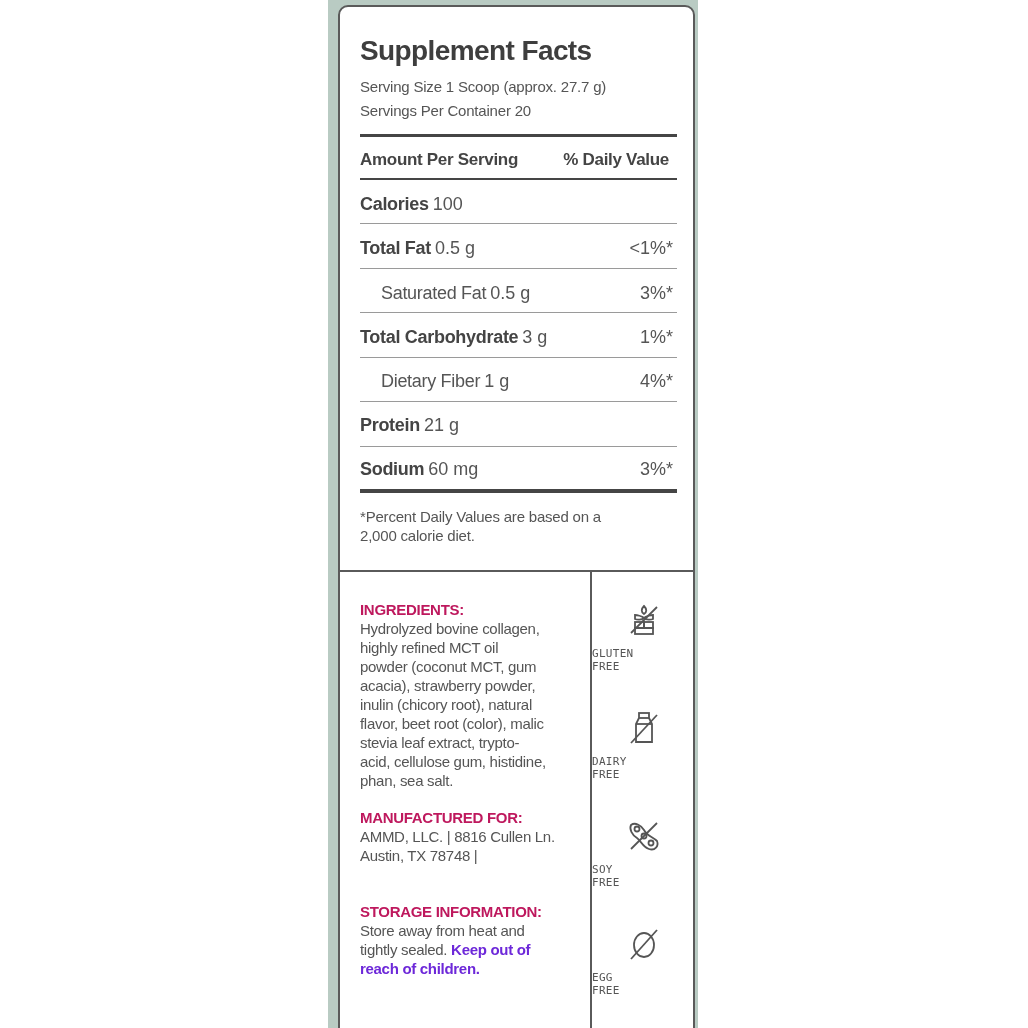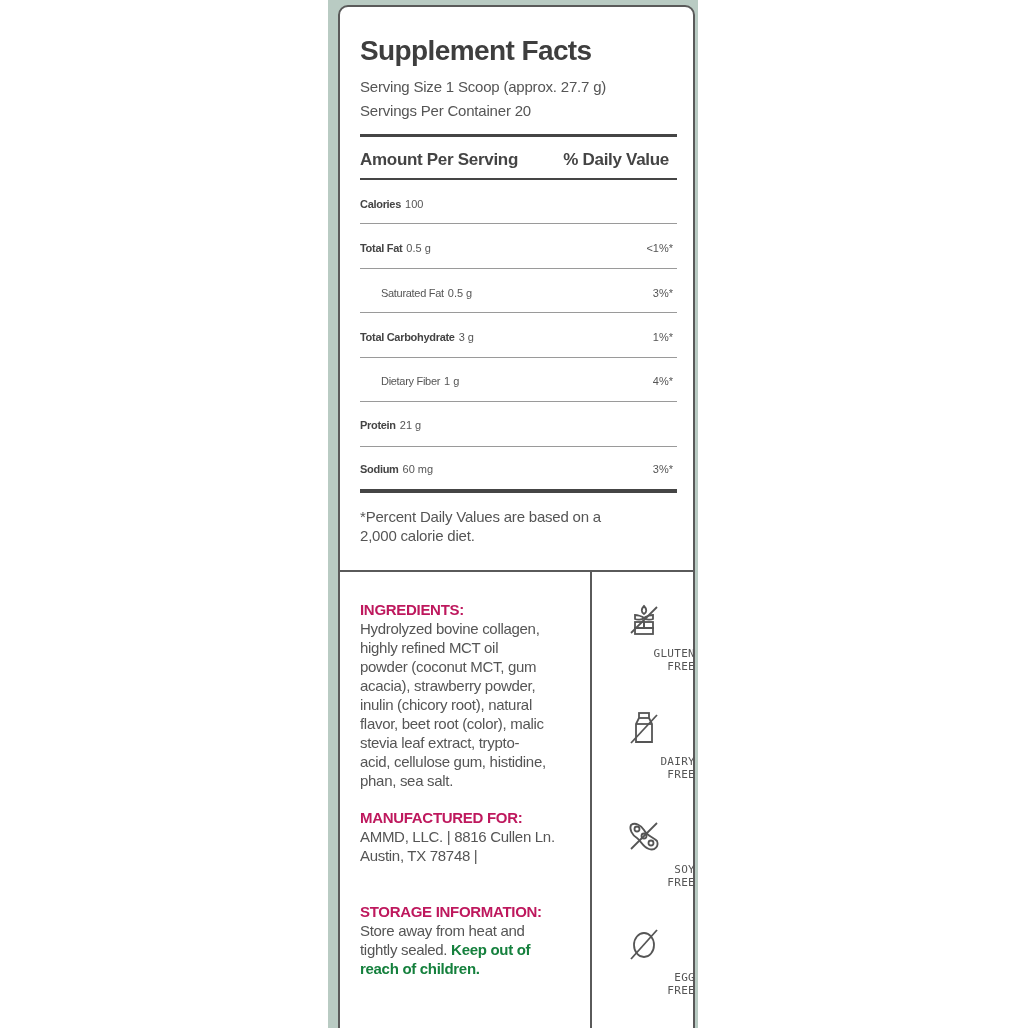--- a/index.html
+++ b/index.html
@@ -18,32 +18,32 @@
   .title {
     position:absolute; left:0; top:28px; font-size:28px; font-weight:bold; color:#3e3e3e;
     letter-spacing:-0.6px; white-space:nowrap;
   }
   .serving { position:absolute; left:0; top:71px; font-size:15px; color:#555; white-space:nowrap; letter-spacing:-0.2px; }
   .servings { position:absolute; left:0; top:95px; font-size:15px; color:#555; white-space:nowrap; letter-spacing:-0.2px; }
   .rule-thick { position:absolute; left:0; width:317px; height:3px; background:#454545; }
   .rule-thin { position:absolute; left:0; width:317px; height:1px; background:#9a9a9a; }
   .hdr { position:absolute; left:0; top:143px; width:317px; font-size:17px; font-weight:bold; color:#444; letter-spacing:-0.3px; }
   .hdr .r { position:absolute; right:8px; top:0; }
-  .row { position:absolute; left:0; width:317px; height:44px; font-size:11px; line-height:20px; }
+  .row { position:absolute; left:0; width:317px; height:44px; font-size:18px; line-height:20px; }
   .row .name { font-weight:bold; color:#444; letter-spacing:-0.3px; }
   .row .name.sub { font-weight:normal; color:#555; padding-left:21px; }
   .row .amt { color:#555; margin-left:4px; }
   .row .dv { position:absolute; right:4px; top:0; color:#555; }
   .footnote { position:absolute; left:0; top:500px; width:300px; font-size:15px; line-height:19px; color:#555; letter-spacing:-0.2px; }
   .divider-h { position:absolute; left:0; top:563px; width:353px; height:2px; background:#5a5a5a; }
   .divider-v { position:absolute; left:250px; top:563px; width:2px; height:480px; background:#5a5a5a; }
   .info { position:absolute; left:20px; width:225px; font-size:15px; line-height:19px; color:#555; letter-spacing:-0.3px; }
   .info .h { font-weight:bold; color:#be185d; display:block; }
-  .info b { color:#15803d; }
-  .badge { position:absolute; left:252px; width:103px; text-align:right; }
+  .info b { color:#6d28d9; }
+  .badge { position:absolute; left:252px; width:103px; text-align:left; }
   .badge svg { display:block; margin:0 auto; }
   .badge .lbl { font-family:"DejaVu Sans Mono", "Liberation Mono", monospace; font-size:11px; line-height:13px; color:#555; margin-top:10px; letter-spacing:0.3px; }
 </style>
 </head>
 <body>
 
 <div class="bg-strip"></div>
 
 <div class="panel">
   <div class="facts">

